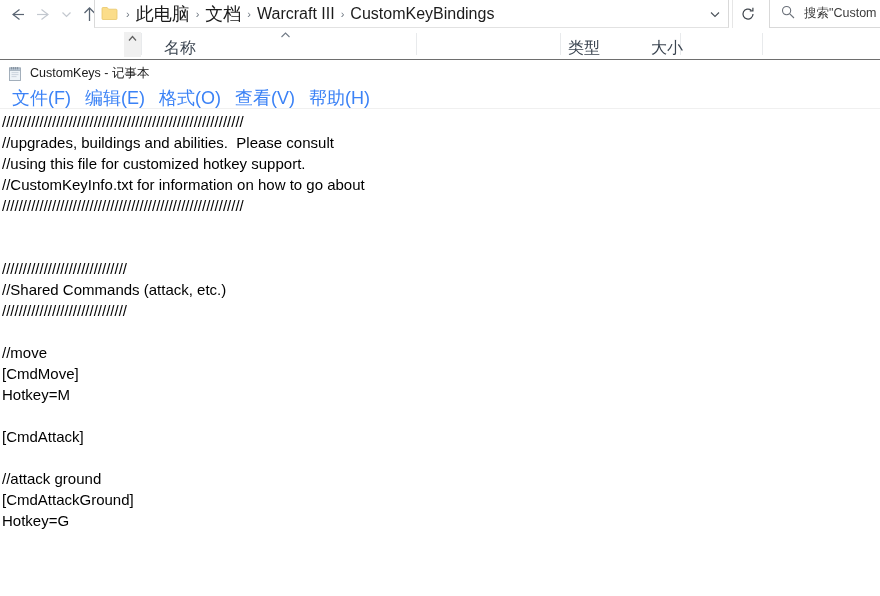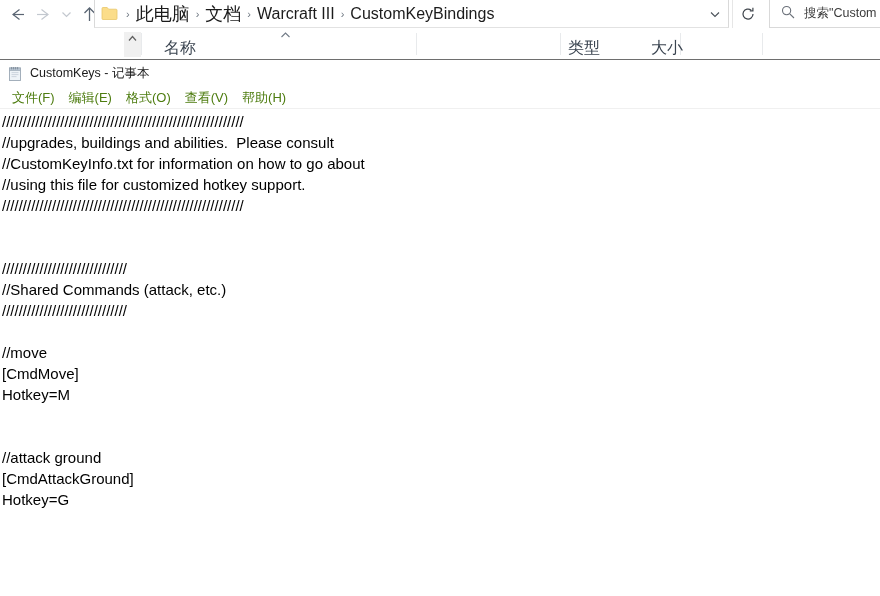--- a/index.html
+++ b/index.html
@@ -240,22 +240,22 @@
   .np-menubar {
     position: relative;
     height: 21px;
     background: #ffffff;
     display: flex;
     align-items: center;
     padding-left: 5px;
     border-bottom: 1px solid #f0f0f0;
   }
   .np-menu-item {
-    font-size: 13px;
-    color: #4d7c0f;
+    font-size: 18px;
+    color: #3b82f6;
     padding: 0 7px;
     white-space: nowrap;
     cursor: default;
   }
   .np-textarea {
     position: absolute;
     left: 0;
     top: 49px;
     right: 0;
     bottom: 0;
@@ -395,33 +395,34 @@
       <span class="np-menu-item">文件(F)</span>
       <span class="np-menu-item">编辑(E)</span>
       <span class="np-menu-item">格式(O)</span>
       <span class="np-menu-item">查看(V)</span>
       <span class="np-menu-item">帮助(H)</span>
     </div>
 
     <div class="np-textarea" id="np-text">
         <div class="np-line">//////////////////////////////////////////////////////////</div>
         <div class="np-line">//upgrades, buildings and abilities.  Please consult</div>
+        <div class="np-line">//using this file for customized hotkey support.</div>
         <div class="np-line">//CustomKeyInfo.txt for information on how to go about</div>
-        <div class="np-line">//using this file for customized hotkey support.</div>
         <div class="np-line">//////////////////////////////////////////////////////////</div>
         <div class="np-line blank">&nbsp;</div>
         <div class="np-line blank">&nbsp;</div>
         <div class="np-line">//////////////////////////////</div>
         <div class="np-line">//Shared Commands (attack, etc.)</div>
         <div class="np-line">//////////////////////////////</div>
         <div class="np-line blank">&nbsp;</div>
         <div class="np-line">//move</div>
         <div class="np-line">[CmdMove]</div>
         <div class="np-line">Hotkey=M</div>
         <div class="np-line blank">&nbsp;</div>
+        <div class="np-line">[CmdAttack]</div>
         <div class="np-line blank">&nbsp;</div>
         <div class="np-line">//attack ground</div>
         <div class="np-line">[CmdAttackGround]</div>
         <div class="np-line">Hotkey=G</div>
       </div>
   </div>
 
 </div>
 
 </body></html>

